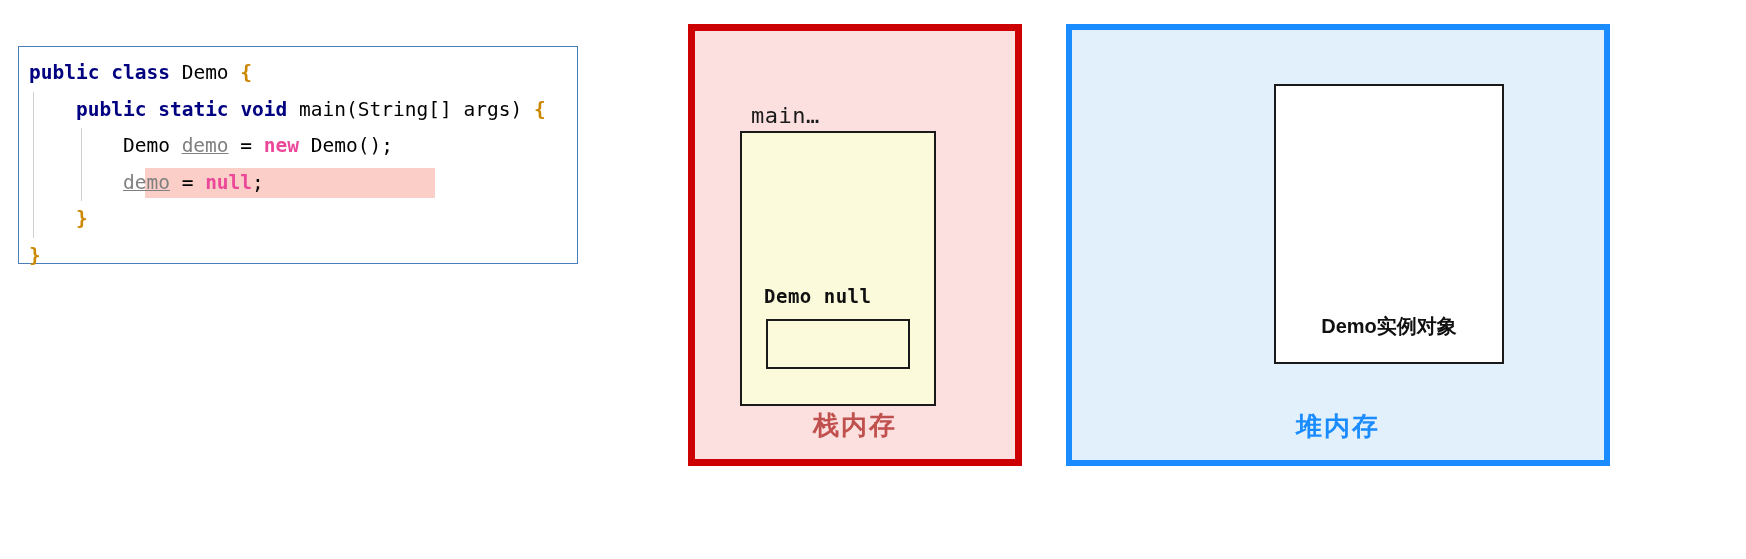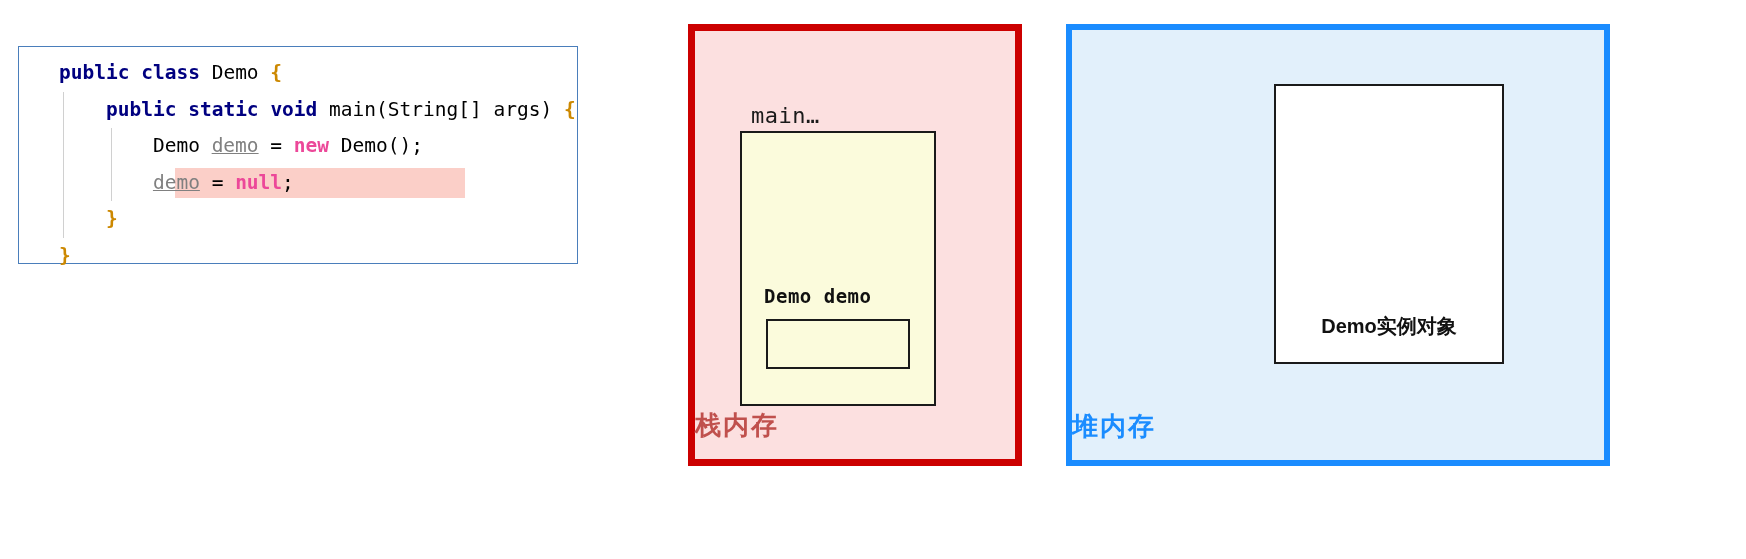--- a/index.html
+++ b/index.html
@@ -18,21 +18,20 @@
   
   #code-panel {
     position: absolute;
     left: 18px;
     top: 46px;
     width: 560px;
     height: 218px;
     border: 1.5px solid #4a7ebb;
     background: #ffffff;
     box-sizing: border-box;
-    padding-left: 30px;
   }
   #code-listing {
     font-family: "DejaVu Sans Mono", "Liberation Mono", monospace;
     font-size: 19.5px;
     line-height: 36.5px;
     color: #000000;
     padding: 8px 0 0 10px;
     white-space: pre;
   }
   .code-line {
@@ -114,21 +113,21 @@
     height: 50px;
     border: 2px solid #1a1a1a;
     background: transparent;
     box-sizing: border-box;
   }
   #stack-memory-label {
     position: absolute;
     left: 0;
     right: 0;
     bottom: 16px;
-    text-align: left;
+    text-align: center;
     font-size: 26px;
     font-weight: bold;
     color: #c0504d;
     letter-spacing: 2px;
   }
 
   
   #heap-panel {
     position: absolute;
     left: 1066px;
@@ -157,38 +156,39 @@
     text-align: center;
     font-size: 20px;
     font-weight: bold;
     color: #111111;
   }
   #heap-memory-label {
     position: absolute;
     left: 0;
     right: 0;
     bottom: 16px;
+    text-align: center;
     font-size: 26px;
     font-weight: bold;
     color: #1a8cff;
     letter-spacing: 2px;
   }
 </style>
 </head>
 <body>
 
 <div id="code-panel">
   <div id="code-listing"><div class="code-line"><span class="line-text"><span></span><span class="kw">public</span><span class="plain"> </span><span class="kw">class</span><span class="plain"> Demo </span><span class="brace">{</span></span></div><div class="code-line"><span class="guide g1"></span><span class="line-text"><span>    </span><span class="kw">public</span><span class="plain"> </span><span class="kw">static</span><span class="plain"> </span><span class="kw">void</span><span class="plain"> main(String[] args) </span><span class="brace">{</span></span></div><div class="code-line"><span class="guide g1"></span><span class="guide g2"></span><span class="line-text"><span>        </span><span class="plain">Demo </span><span class="var">demo</span><span class="plain"> = </span><span class="kw2">new</span><span class="plain"> Demo();</span></span></div><div class="code-line"><span class="guide g1"></span><span class="guide g2"></span><span class="hl-band"></span><span class="line-text"><span>        </span><span class="var">demo</span><span class="plain"> = </span><span class="kw2">null</span><span class="plain">;</span></span></div><div class="code-line"><span class="guide g1"></span><span class="line-text"><span>    </span><span class="brace">}</span></span></div><div class="code-line"><span class="line-text"><span></span><span class="brace">}</span></span></div></div>
 </div>
 
 <div id="stack-panel">
   <div id="stack-frame-label">main…</div>
 
   <div id="stack-frame-box">
-    <div id="stack-var-label">Demo  demo</div>
+    <div id="stack-var-label">Demo  null</div>
     <div id="stack-var-slot"></div>
   </div>
 
   <div id="stack-memory-label">栈内存</div>
 </div>
 
 <div id="heap-panel">
   <div id="heap-object-box">
     <div id="heap-object-label">Demo实例对象</div>
   </div>

